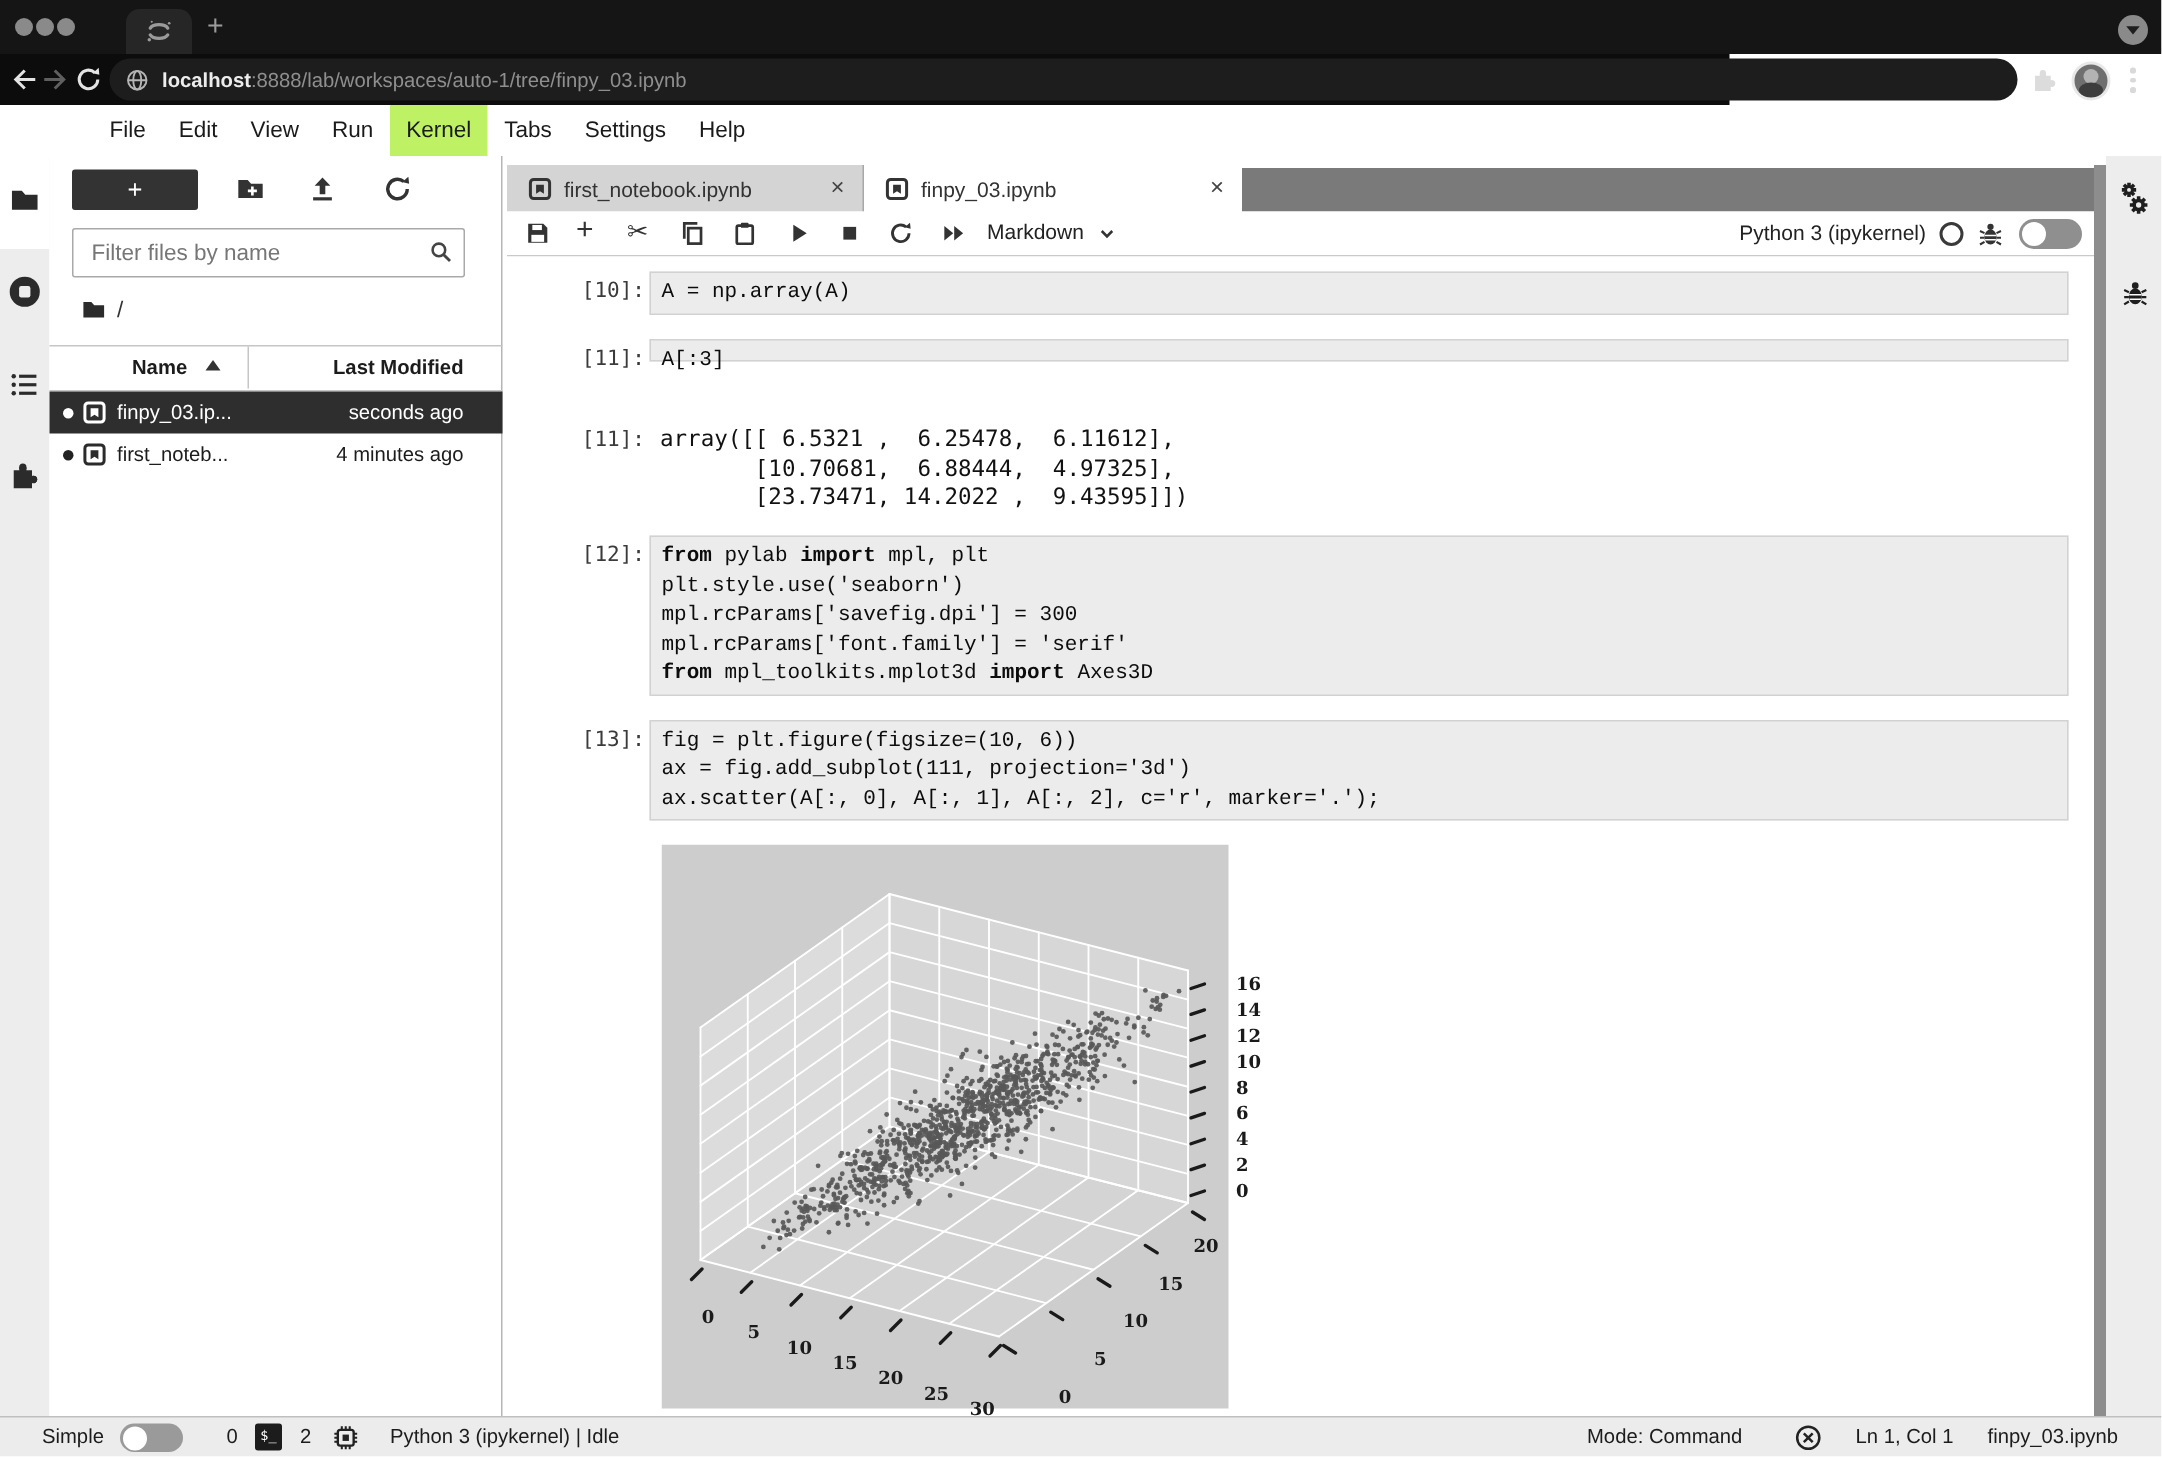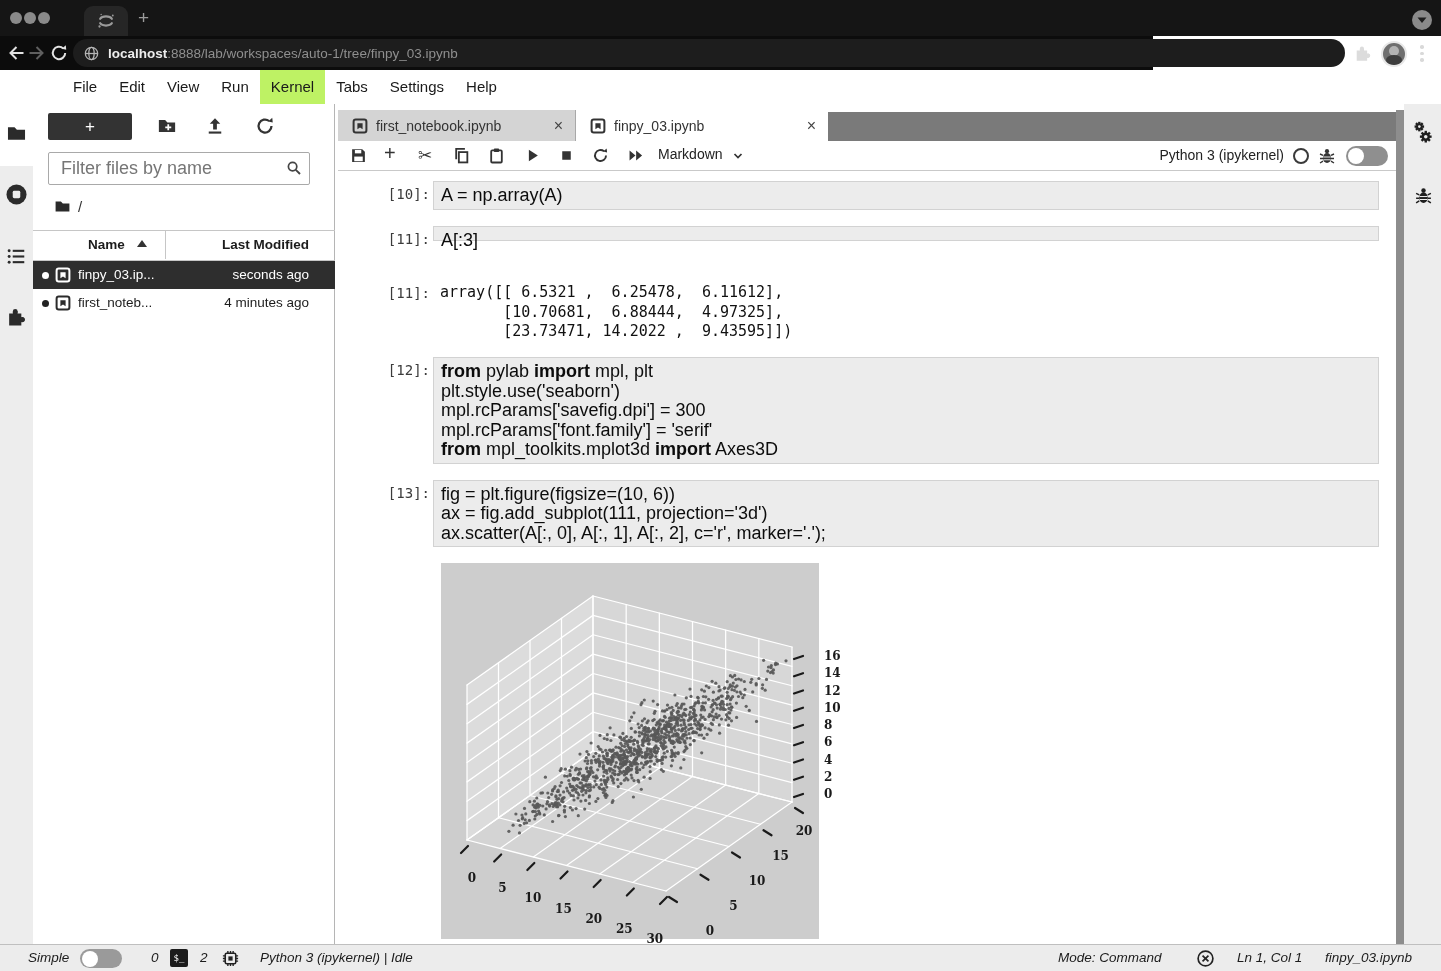--- a/index.html
+++ b/index.html
@@ -28,21 +28,21 @@
   
   #leftstrip{left:0;top:104px;width:33px;height:840px;background:#ededed;}
   #leftstrip .active-zone{position:absolute;left:0;top:0;width:33px;height:62px;background:#fff;}
   .strip-icon{position:absolute;left:6px;}
   
   #sidebar{left:33px;top:104px;width:302px;height:840px;background:#fff;border-right:1px solid #b5b5b5;box-sizing:border-box;}
   #new-launcher{left:15px;top:9px;width:84px;height:27px;background:#333;border-radius:2px;color:#fff;
                 display:flex;align-items:center;justify-content:center;font-size:17px;}
   .sb-tool{position:absolute;top:12px;}
   #filter-input{position:absolute;left:15px;top:48px;width:262px;height:33px;border:1px solid #a9a9a9;border-radius:2px;
-                box-sizing:border-box;font-size:18px;color:#444;padding:0 30px 0 12px;outline:none;background:#fff;
+                box-sizing:border-box;font-size:15px;color:#444;padding:0 30px 0 12px;outline:none;background:#fff;
                 font-family:"Liberation Sans",sans-serif;}
   #filter-input::placeholder{color:#767676;}
   #search-ic{position:absolute;left:253px;top:56px;}
   #crumb{position:absolute;left:21px;top:92px;height:20px;display:flex;align-items:center;}
   #crumb-sep{font-size:15px;color:#333;margin-left:7px;}
   #listing{position:absolute;left:0;top:126px;width:302px;}
   #list-head{height:29px;border-top:1px solid #c6c6c6;border-bottom:1px solid #c6c6c6;position:relative;
              font-size:13.5px;font-weight:bold;color:#1c1c1c;}
   #col-name{position:absolute;left:15px;top:6px;margin-left:40px;}
   #sort-caret{position:absolute;left:104px;top:9px;width:0;height:0;border-left:5px solid transparent;
@@ -69,30 +69,30 @@
   #celltype-caret{position:absolute;left:394px;top:9px;}
   #kernel-name{position:absolute;right:112px;top:6px;font-size:14px;color:#222;}
   #kstatus{position:absolute;right:86px;top:6px;}
   #kbug{position:absolute;right:60px;top:6px;}
   #jtoggle{position:absolute;right:8px;top:5px;width:42px;height:20px;border-radius:10px;background:#8f8f8f;}
   #jtoggle .knob{position:absolute;left:2px;top:2px;width:16px;height:16px;border-radius:50%;background:#fff;}
   #nbcontent{left:338px;top:171px;width:1058px;height:773px;background:#fff;}
   .prompt{position:absolute;left:38px;width:54px;text-align:right;font-family:"DejaVu Sans Mono",monospace;
           font-size:14px;color:#3b3b3b;}
   .cell-box{position:absolute;left:95px;width:946px;background:#ececec;border:1px solid #d2d2d2;box-sizing:border-box;}
-  .code{font-family:Liberation Sans, sans-serif;font-size:18px;line-height:19.5px;color:#0c0c0c;
+  .code{font-family:Liberation Mono, monospace;font-size:14px;line-height:19.5px;color:#0c0c0c;
         padding:4px 0 0 7px;white-space:pre;}
   .out-text{position:absolute;left:102px;font-family:"DejaVu Sans Mono",monospace;font-size:15px;
             line-height:19.5px;color:#111;white-space:pre;}
   #vsplit{left:1396px;top:110px;width:8px;height:834px;background:#8d8d8d;}
   #rightstrip{left:1404px;top:104px;width:37px;height:840px;background:#ededed;}
   
   #statusbar{left:0;top:944px;width:1441px;height:27px;background:#ececec;border-top:1px solid #bfbfbf;
              box-sizing:border-box;font-size:13.5px;color:#1c1c1c;}
-  .sb-item{position:absolute;top:5px;font-style:italic;}
+  .sb-item{position:absolute;top:5px;}
   #simple-toggle{left:80px;top:4px;width:42px;height:19px;border-radius:10px;background:#9a9a9a;position:absolute;}
   #simple-toggle .knob{position:absolute;left:2px;top:1.5px;width:16px;height:16px;border-radius:50%;background:#fff;}
   #term-badge{left:170px;top:4px;width:18px;height:18px;background:#1c1c1c;border-radius:2px;position:absolute;
               color:#fff;font-family:"DejaVu Sans Mono",monospace;font-size:9px;display:flex;align-items:center;justify-content:center;}
   .plt-lab{font-family:"DejaVu Serif",serif;font-weight:bold;font-size:12px;fill:#1a1a1a;}
   svg{display:block;}
 </style>
 </head>
 <body>
 

